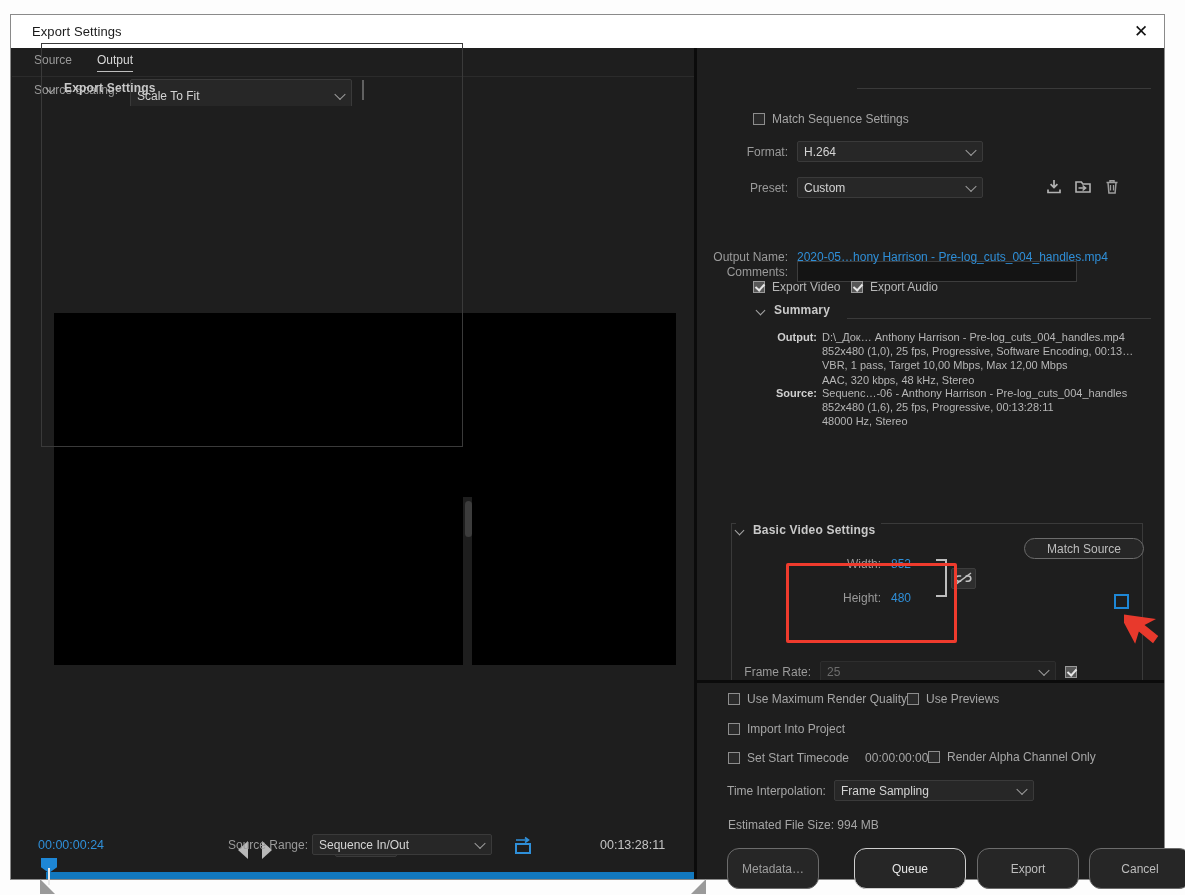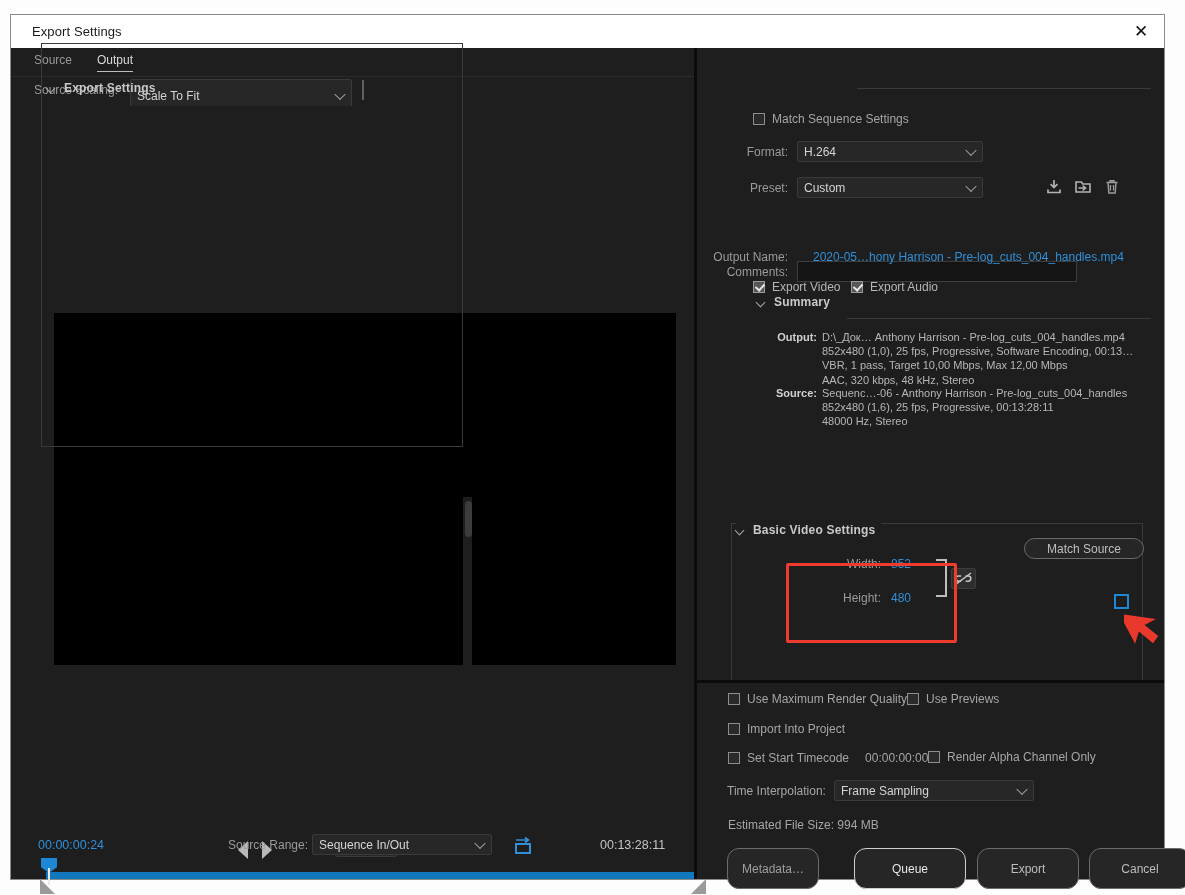--- a/index.html
+++ b/index.html
@@ -135,26 +135,26 @@
   #format-row{left:697px;top:126px;}
   #preset-row{left:697px;top:162px;}
   #comments-row{left:697px;top:198px;margin-top:48px;}
   #format-select,#preset-select{width:186px;height:21px;}
   .textbox{
     width:280px;height:21px;background:#141414;border:1px solid #3d3d3d;box-sizing:border-box;
   }
   .picon{width:18px;height:18px;cursor:pointer;}
   #preset-icons{position:absolute;left:1034px;top:163px;display:flex;gap:11px;}
   #outname-row{position:absolute;left:697px;top:235px;display:flex;align-items:center;}
-  #outname-row .fl{font-size:12px;color:#9a9a9a;width:80px;text-align:right;margin-right:25px;}
+  #outname-row .fl{font-size:12px;color:#9a9a9a;width:80px;text-align:right;margin-right:9px;}
   .link{font-size:12px;color:#2f8fd8;cursor:pointer;white-space:nowrap;}
   #export-video-row{left:742px;top:265px;}
   #export-audio-row{left:840px;top:265px;}
   #export-video-row span,#export-audio-row span{color:#b6b6b6;}
-  #summary-header{left:746px;top:280px;}
+  #summary-header{left:746px;top:288px;}
   .sum{position:absolute;font-size:11px;color:#b6b6b6;line-height:14.2px;white-space:nowrap;}
   .sum b{color:#d0d0d0;font-weight:bold;}
   #summary-output{left:760px;top:315px;}
   #summary-source{left:760px;top:371px;}
   .sum-lbl{display:inline-block;width:46px;text-align:right;margin-right:5px;}
   .sum-ind{padding-left:51px;display:block;}
   
   .tabrow{
     position:absolute;left:700px;top:455px;width:453px;height:26px;
     border-bottom:1px solid #2d2d2d;
@@ -400,20 +400,28 @@
     <div class="wh-val" id="height-value">480</div>
     <div class="bracket"></div>
     <div id="link-toggle-btn">
       <svg width="19" height="15" viewBox="0 0 19 15">
         <path d="M7.2 5 L4.6 5 A2.6 2.6 0 0 0 4.6 10.2 L7.2 10.2" fill="none" stroke="#c2c2c2" stroke-width="1.6"></path>
         <path d="M11.6 5 L14.2 5 A2.6 2.6 0 0 1 14.2 10.2 L11.6 10.2" fill="none" stroke="#c2c2c2" stroke-width="1.6"></path>
         <path d="M2 13.2 L17 2" stroke="#c2c2c2" stroke-width="1.5"></path>
       </svg>
     </div>
 
+    <div id="fps-row">
+      <span class="fl">Frame Rate:</span>
+      <span class="select" id="frame-rate-select">
+        <span class="selval">25</span>
+        <span class="chev"></span>
+      </span>
+      <span class="cbox checked" id="frame-rate-check"></span>
+    </div>
   </div>
 
   <div class="vsb-track">
     <div class="vsb-thumb"></div>
   </div>
 
   <div class="cbox blue" style="position:absolute;left:1103px;top:579px;"></div>
 
   <div class="rsep"></div>
 

